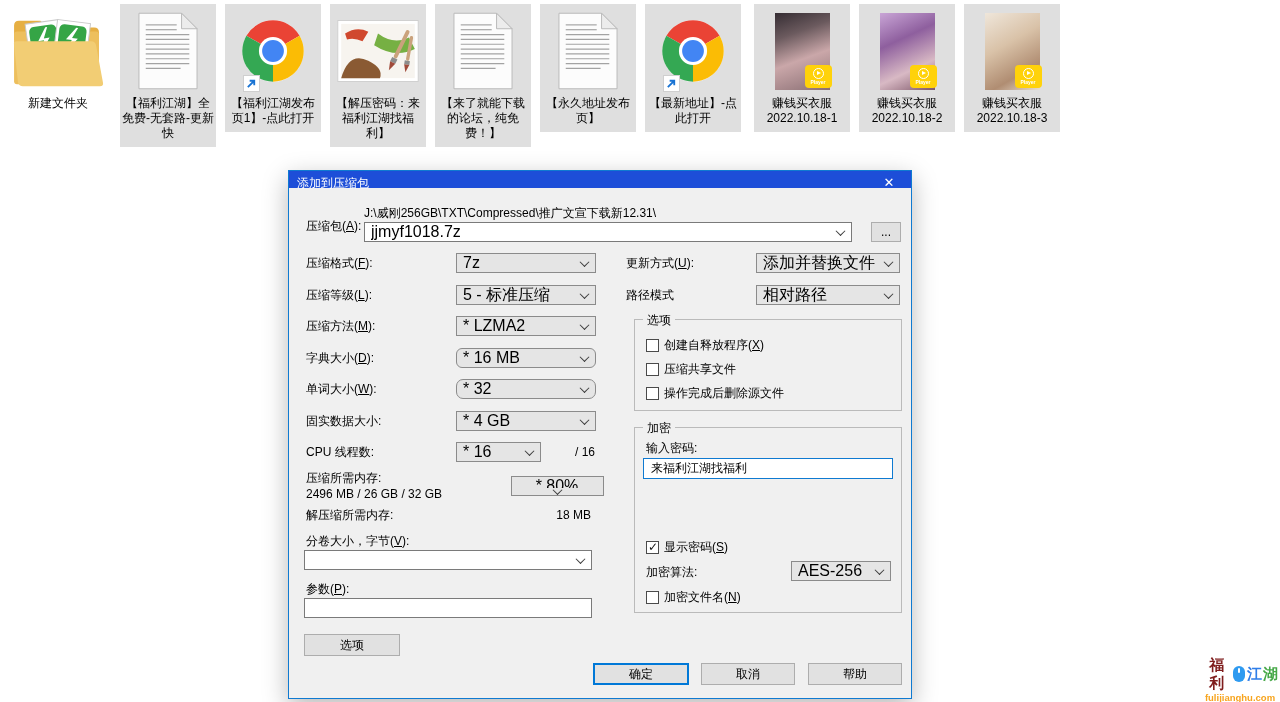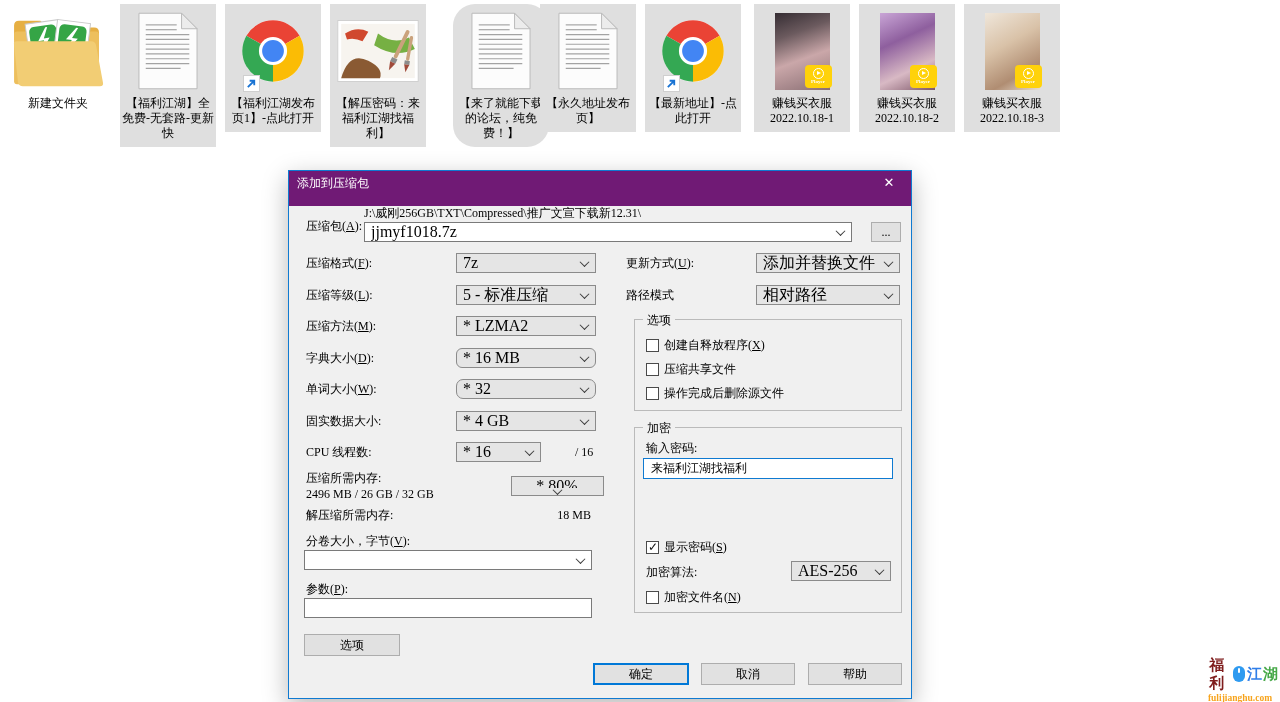--- a/index.html
+++ b/index.html
@@ -1,18 +1,18 @@
 <!DOCTYPE html>
 <html><head>
 <meta charset="utf-8">
 <style>
   * { margin:0; padding:0; box-sizing:border-box; }
   html,body { width:1280px; height:702px; overflow:hidden; background:#fff;
               font-family:"Liberation Sans","DejaVu Sans",sans-serif; }
-  .stage { position:relative; width:1280px; height:702px; background:#fff;font-family:Liberation Serif, serif; }
+  .stage { position:relative; width:1280px; height:702px; background:#fff; }
 
   
   .cell { position:absolute; top:4px; width:96px; padding:4px 2px 6px;
           display:flex; flex-direction:column; align-items:center; }
   .cell.sel { background:#dfdfdf; }
   .icwrap { height:86px; display:flex; align-items:center; justify-content:center; position:relative; }
   .iclabel { margin-top:2px; max-width:92px; font-size:12px; line-height:15px;
              text-align:center; color:#000; white-space:pre-line; }
   .lnk { position:absolute; left:2px; bottom:2px; width:17px; height:17px; background:#fff;
          border:1px solid #cfcfcf; display:flex; align-items:center; justify-content:center; }
@@ -26,21 +26,21 @@
   .pb-circle { width:11px; height:11px; border:1.5px solid #fff; border-radius:50%;
                display:flex; align-items:center; justify-content:center; }
   .pb-tri { width:0; height:0; border-left:4px solid #fff; border-top:2.5px solid transparent;
             border-bottom:2.5px solid transparent; margin-left:1px; }
   .pb-text { font-size:5px; color:#fff; font-weight:bold; line-height:6px; }
 
   
   .dlg { position:absolute; left:288px; top:170px; width:624px; height:529px;
          background:#f0f0f0; border:1px solid #0f7ad1; box-shadow:0 8px 24px rgba(0,0,0,.28);
          font-size:12px; color:#000; }
-  .titlebar { position:absolute; left:0; top:0; right:0; height:35px; background:#701a75;
+  .titlebar { position:absolute; left:0; top:0; right:0; height:17px; background:#1d4ed8;
               color:#fff; line-height:25px; padding-left:8px; font-size:12px; }
   .close { position:absolute; right:0; top:0; width:44px; height:25px; text-align:center;
            color:#fff; font-size:13px; line-height:24px; }
   .lbl, .val, .pathtext { position:absolute; font-size:12px; line-height:14px; white-space:nowrap; }
   .combo { position:absolute; height:20px; background:#e5e5e5; border:1px solid #8b8b8b;
            display:flex; align-items:center; justify-content:space-between; padding:0 7px 0 6px; }
   .combo.white { background:#fff; border-color:#7a7a7a; }
   .combo .ctext { font-size:16px; overflow:hidden; white-space:nowrap; }
   .chev { width:7px; height:7px; border-right:1px solid #3c3c3c; border-bottom:1px solid #3c3c3c;
           transform:rotate(45deg) translate(-1px,-1px); flex:none; }
@@ -157,21 +157,21 @@
         <g transform="rotate(10 72 40)">
           <rect x="71" y="16" width="3.4" height="26" rx="1.7" fill="#caa27c"></rect>
           <rect x="70" y="42" width="5.4" height="4" fill="#8c8c8c"></rect>
           <path d="M70 46 h5.4 l-2.7 8 z" fill="#a04a3a"></path>
         </g>
       </svg>
     </div>
     <div class="iclabel">【解压密码：来福利江湖找福利】</div>
   </div>
 
-  <div class="cell sel" style="left:453px;border-radius:22px;">
+  <div class="cell sel" style="left:435px;">
     <div class="icwrap">
       <svg width="60" height="78" viewBox="0 0 62 80">
         <path d="M1 1 h44 l16 16 v62 H1z" fill="#fcfcfc" stroke="#b9b9b9"></path>
         <path d="M45 1 l16 16 h-16 z" fill="#ececec" stroke="#b9b9b9"></path>
         <g stroke="#a3a3a3" stroke-width="1.2">
           <line x1="8" y1="13" x2="40" y2="13"></line>
             <line x1="8" y1="18" x2="40" y2="18"></line>
           <line x1="8" y1="23" x2="53" y2="23"></line>
             <line x1="8" y1="28" x2="53" y2="28"></line>
           <line x1="8" y1="33" x2="53" y2="33"></line>

